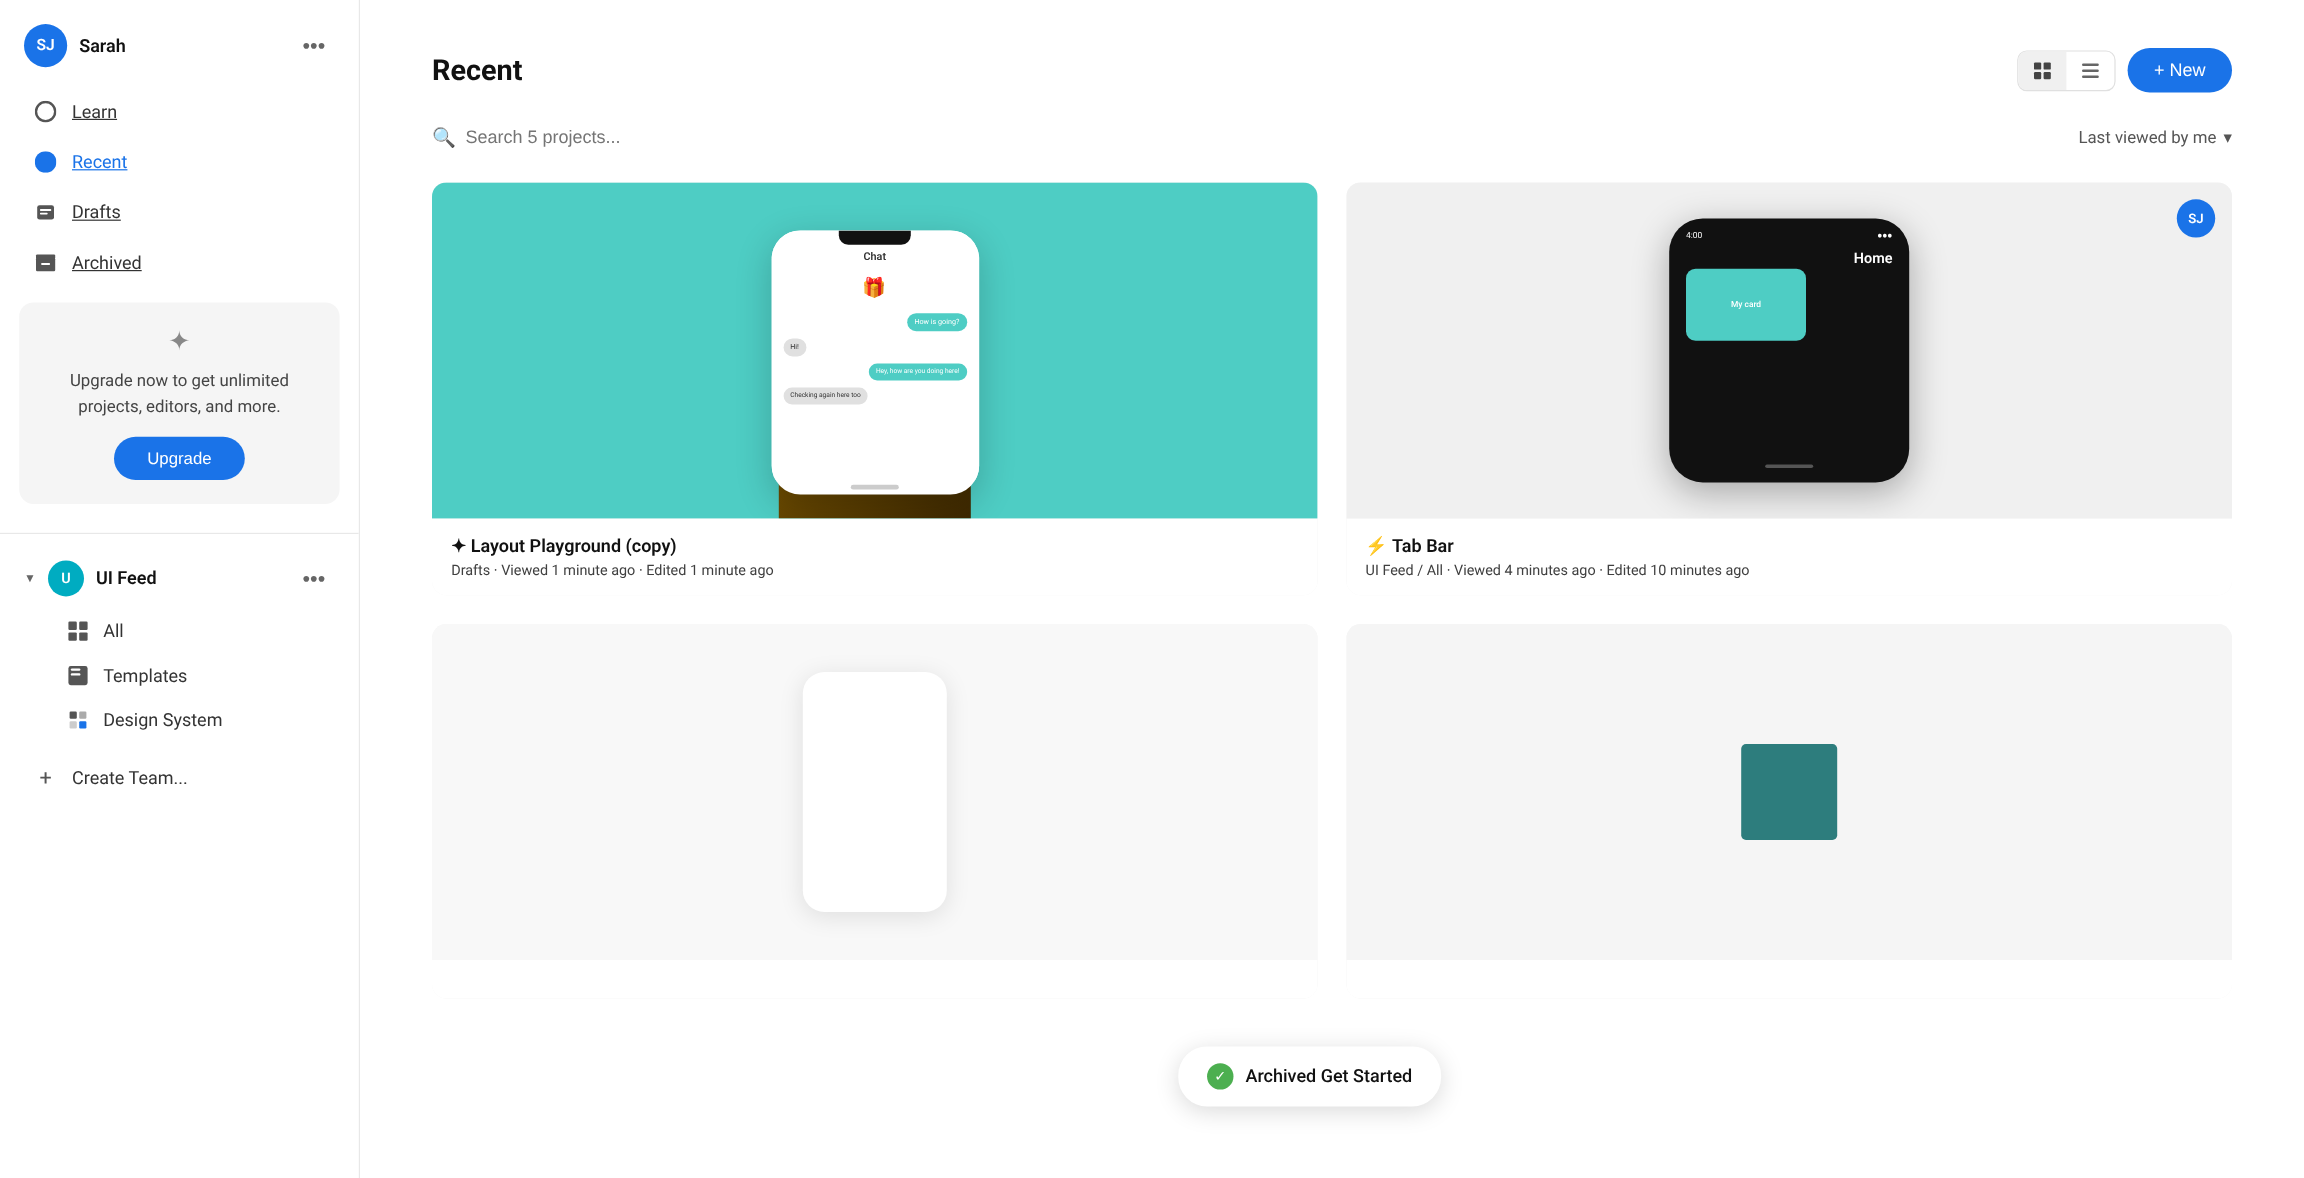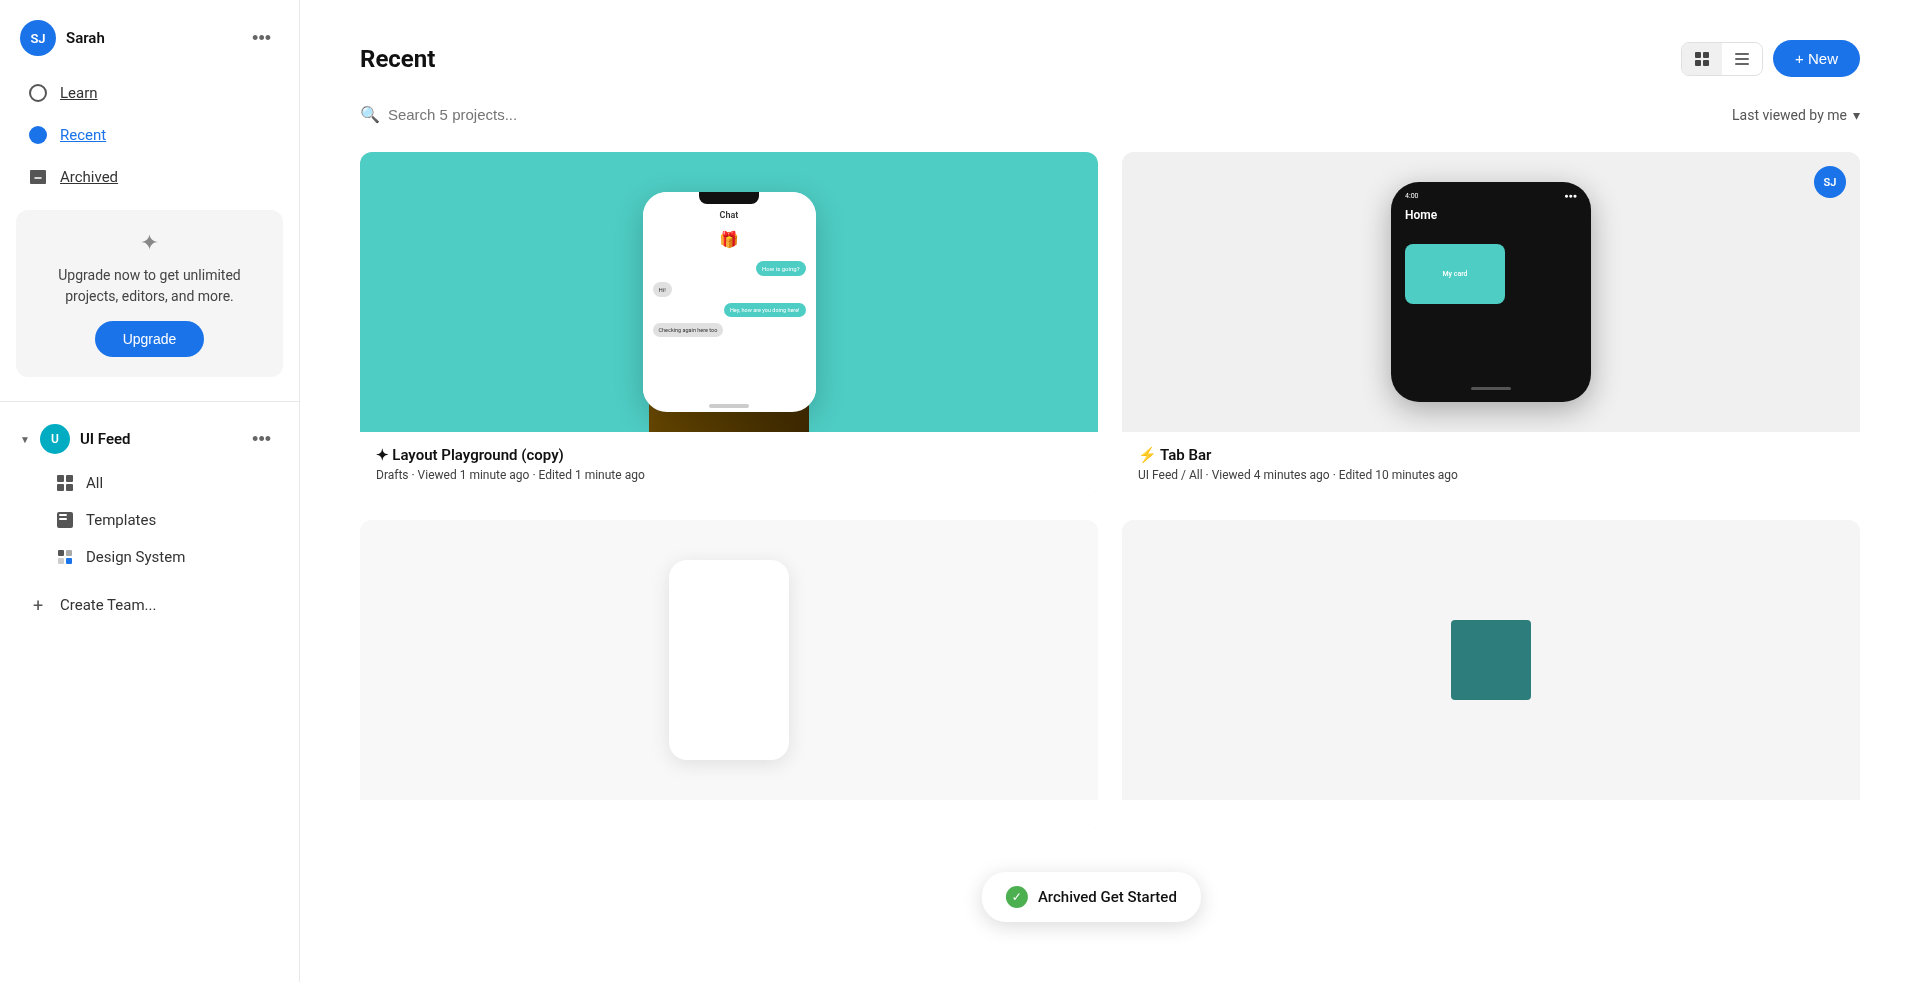--- a/index.html
+++ b/index.html
@@ -423,21 +423,22 @@
     .phone-dark-content {
       flex: 1;
       display: flex;
       flex-direction: column;
       padding: 6px;
     }
     .home-label {
       font-size: 12px;
       font-weight: 600;
       color: white;
-      margin-bottom: 22px;
+      margin-bottom: 2px;
+      text-align: right;
     }
     .card-rect {
       width: 100px;
       height: 60px;
       background: #4ecdc4;
       border-radius: 8px;
       display: flex;
       align-items: center;
       justify-content: center;
     }
@@ -574,20 +575,29 @@
 
   <div class="nav-item active">
     <div class="nav-icon">
       <svg width="18" height="18" viewBox="0 0 18 18">
         <circle cx="9" cy="9" r="9" fill="#1a73e8"></circle>
       </svg>
     </div>
     <span>Recent</span>
   </div>
 
+  <div class="nav-item">
+    <div class="nav-icon">
+      <svg width="18" height="18" viewBox="0 0 18 18" fill="none">
+        <rect x="2" y="3" width="14" height="12" rx="2" fill="#555"></rect>
+        <path d="M5 7h8M5 10h5" stroke="white" stroke-width="1.5" stroke-linecap="round"></path>
+      </svg>
+    </div>
+    <span>Drafts</span>
+  </div>
 
   <div class="nav-item">
     <div class="nav-icon">
       <svg width="18" height="16" viewBox="0 0 18 16" fill="none">
         <rect x="1" y="4" width="16" height="11" rx="1" fill="#555"></rect>
         <rect x="1" y="1" width="16" height="4" rx="1" fill="#555"></rect>
         <path d="M6 9h6" stroke="white" stroke-width="1.5" stroke-linecap="round"></path>
       </svg>
     </div>
     <span>Archived</span>

